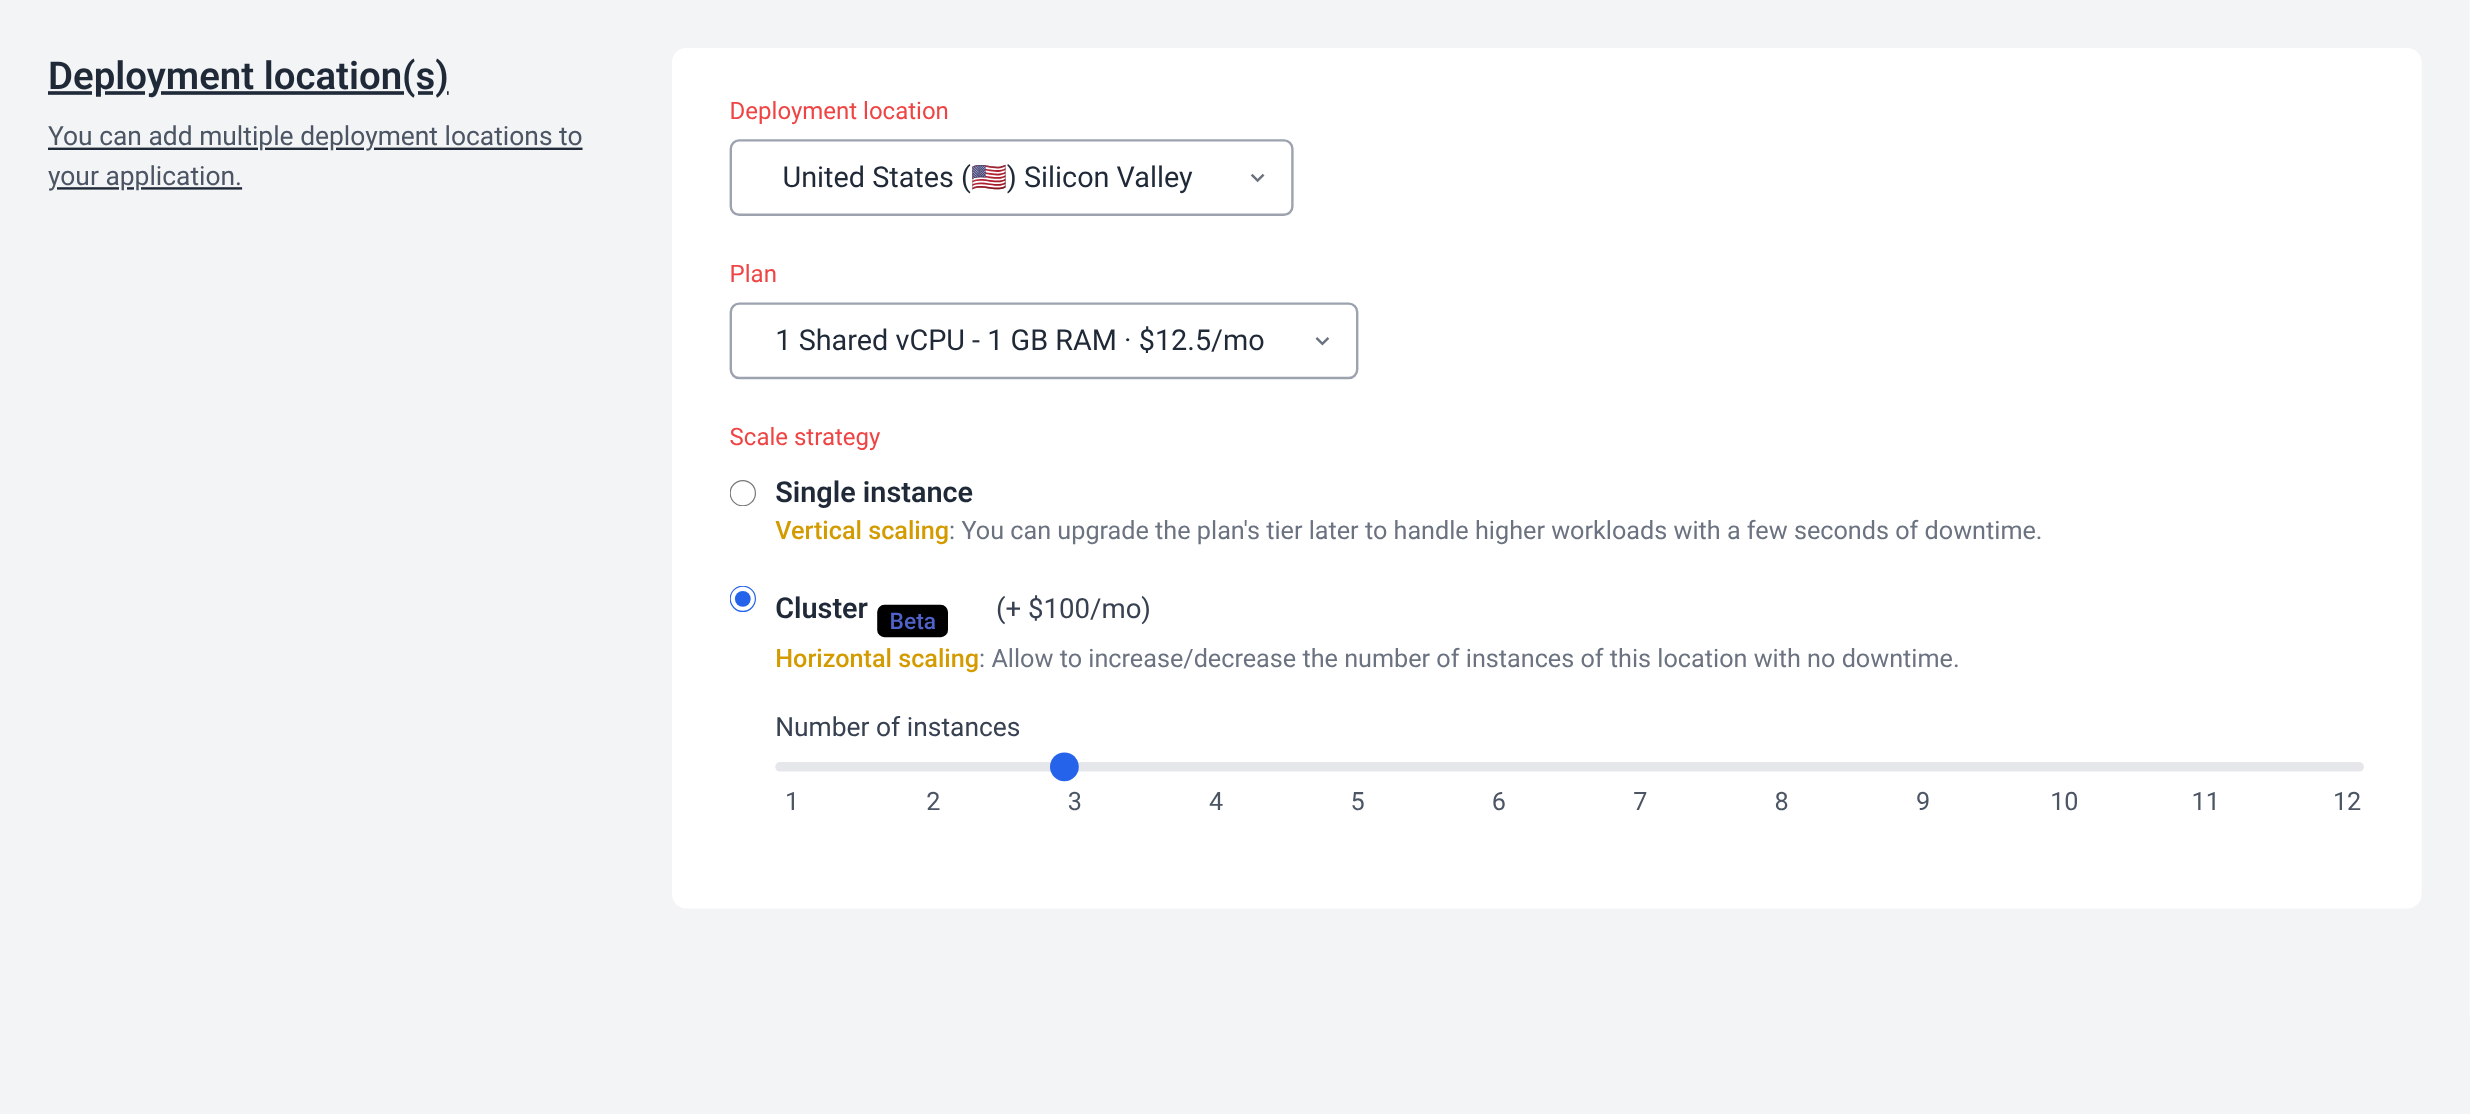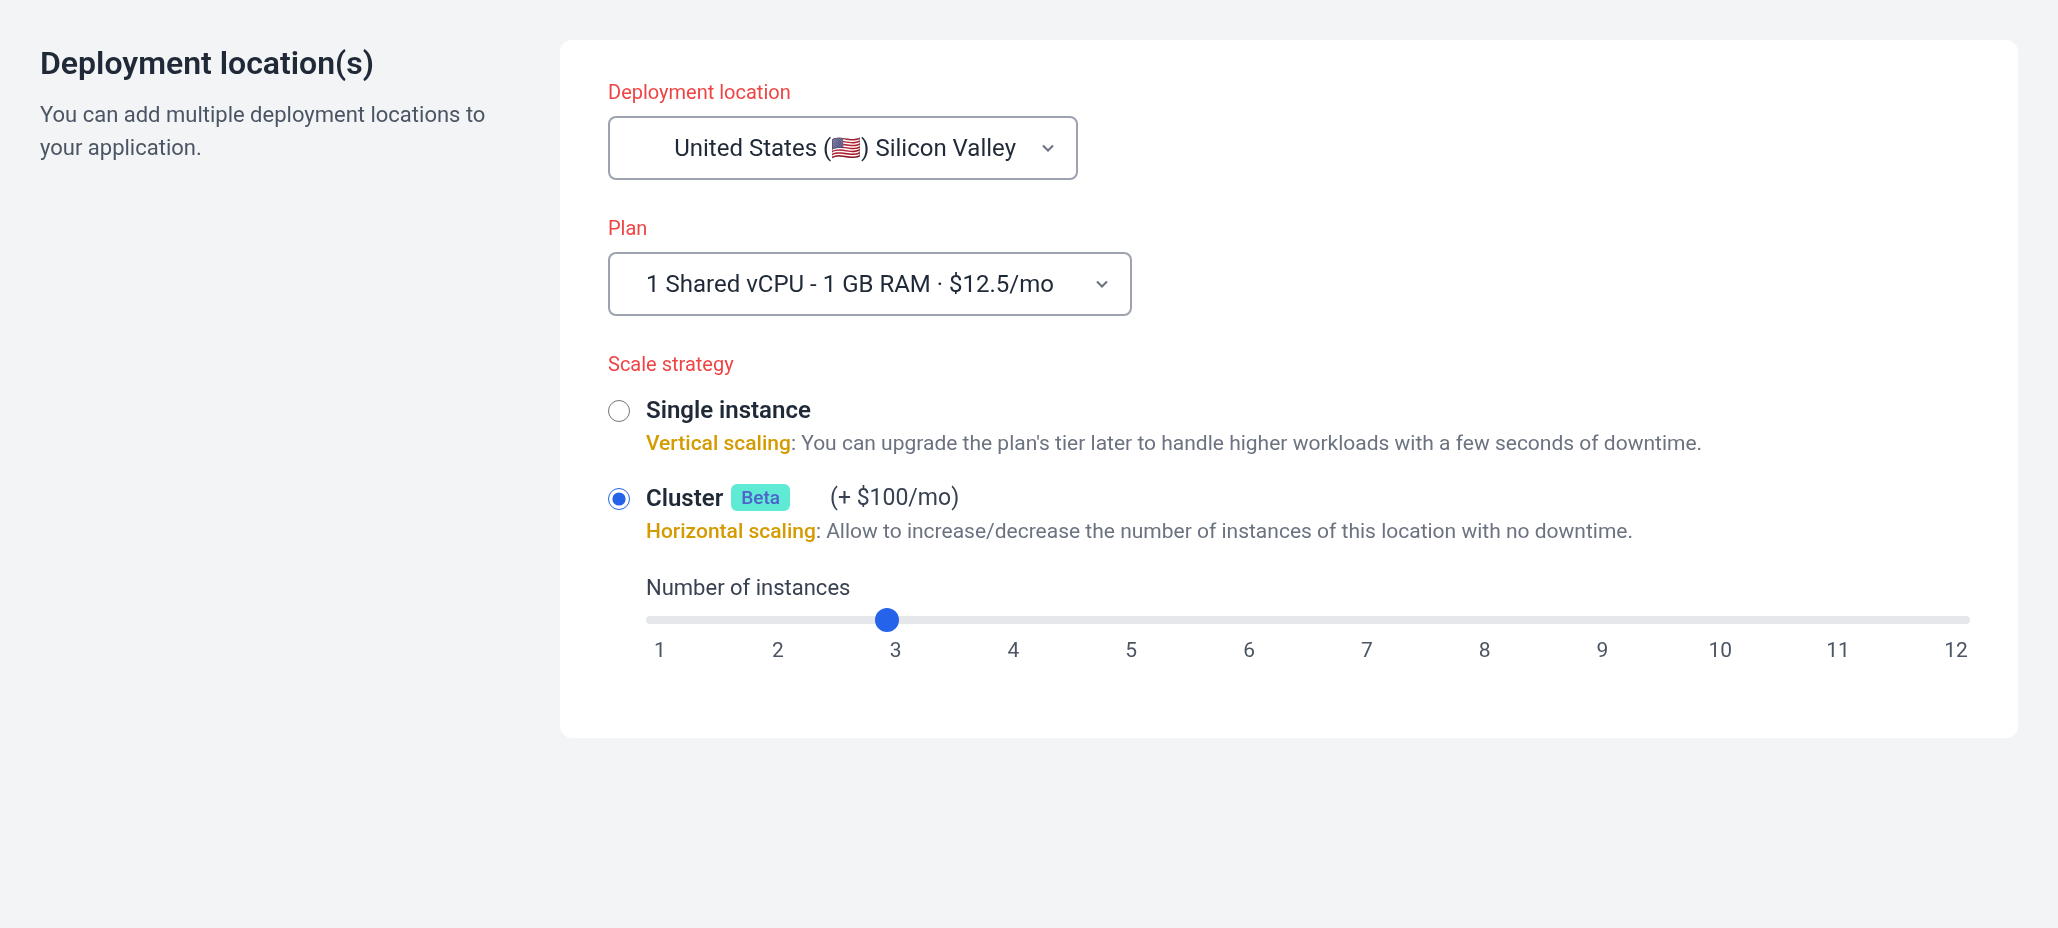--- a/index.html
+++ b/index.html
@@ -16,20 +16,21 @@
       overflow: hidden;
     }
     .container {
       display: flex;
       gap: 40px;
       padding: 40px;
     }
     .sidebar {
       width: 480px;
       padding-top: 4px;
+      text-decoration: underline;
     }
     .sidebar-title {
       font-size: 32px;
       font-weight: 600;
       color: #1f2937;
       margin-bottom: 16px;
     }
     .sidebar-description {
       font-size: 22px;
       color: #4b5563;
@@ -61,21 +62,20 @@
       border: 2px solid #9ca3af;
       border-radius: 8px;
       padding: 16px 60px 16px 20px;
       font-size: 24px;
       color: #1f2937;
       cursor: pointer;
       font-family: inherit;
     }
     .select-location {
       width: 470px;
-      text-align: right;
     }
     .select-plan {
       width: 524px;
     }
     .chevron-down {
       position: absolute;
       right: 20px;
       top: 50%;
       transform: translateY(-50%);
       pointer-events: none;
@@ -109,26 +109,27 @@
       flex-wrap: wrap;
       margin-bottom: 4px;
       text-align: center;
     }
     .radio-title {
       font-size: 24px;
       font-weight: 600;
       color: #1f2937;
     }
     .badge {
-      background-color: #5eead4;
+      background-color: #000000;
       color: #4f62c9;
       font-size: 19px;
       padding: 2px 10px;
       border-radius: 6px;
       font-weight: 500;
+      margin-top: 20px;
     }
     .price-addon {
       font-size: 23px;
       color: #374151;
       margin-left: 32px;
     }
     .radio-description {
       font-size: 21px;
       color: #6b7280;
       line-height: 1.5;

